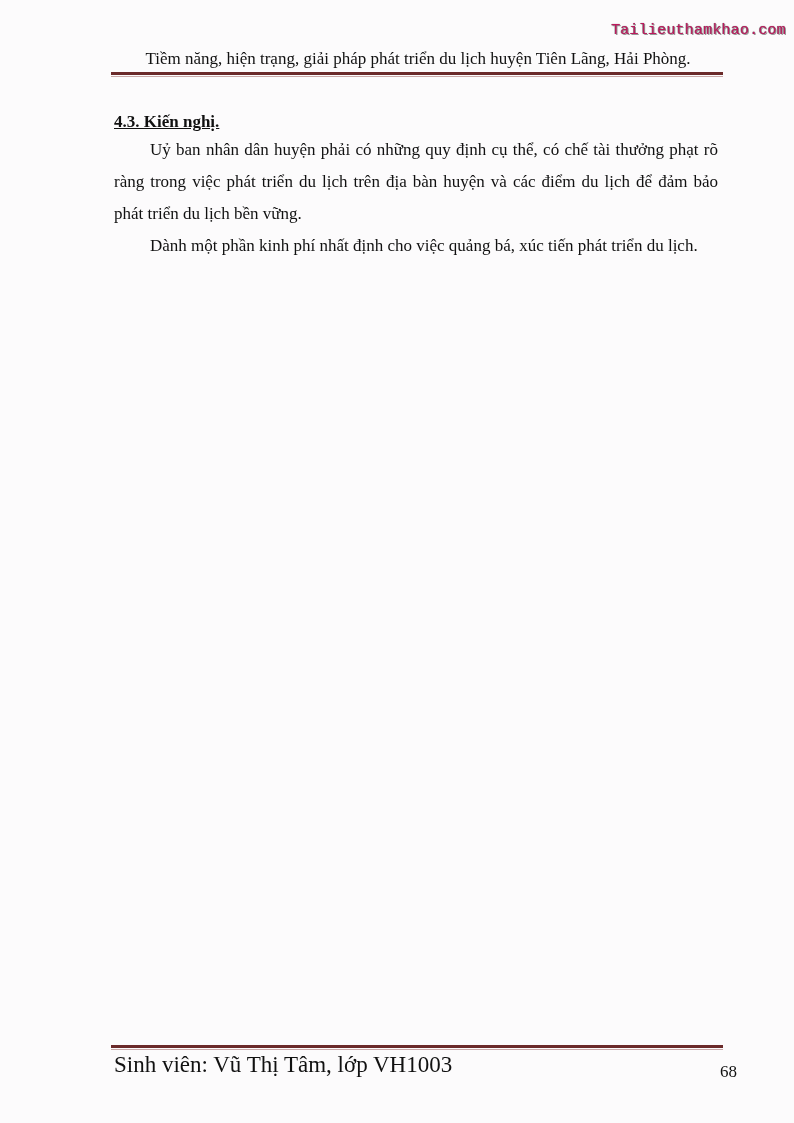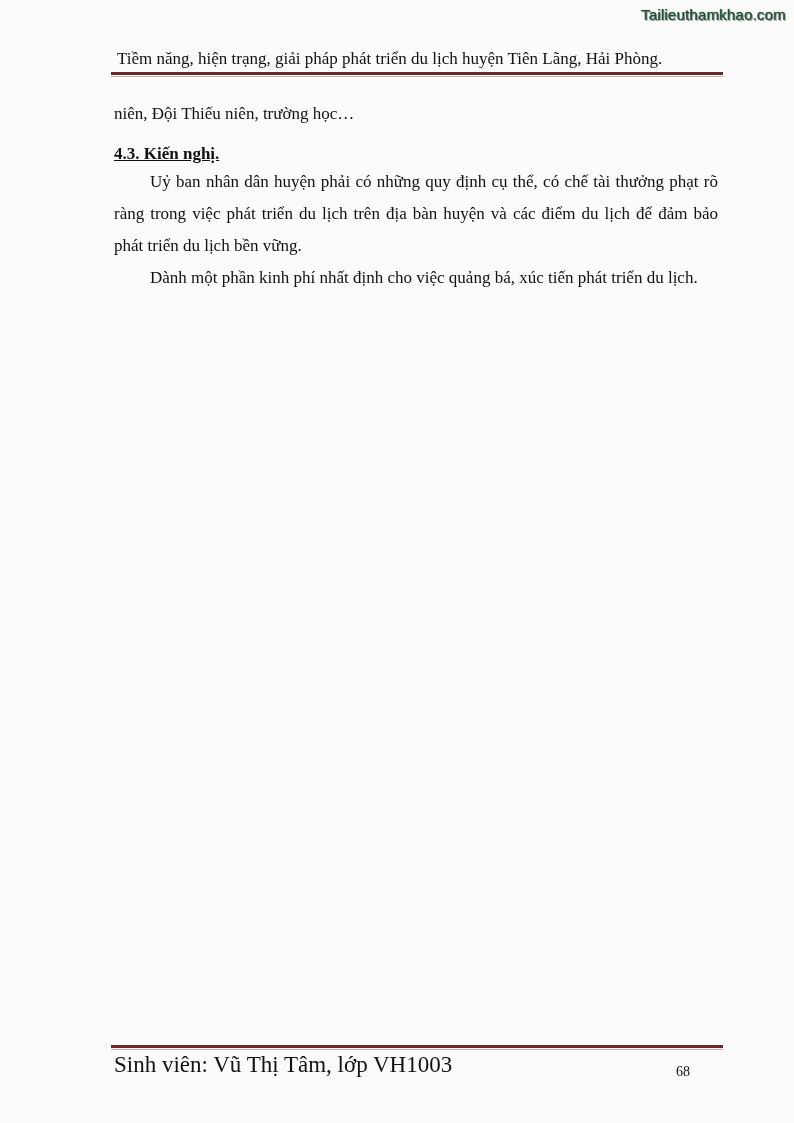--- a/index.html
+++ b/index.html
@@ -3,29 +3,29 @@
 <meta charset="utf-8">
 <style>
   html, body { margin:0; padding:0; }
   body {
     width:794px; height:1123px; position:relative; overflow:hidden;
     background:#fcfbfc;
     font-family:"Liberation Serif","DejaVu Serif",serif;
     color:#111;
   }
   .watermark {
-    position:absolute; top:6px; right:8px;
-    font-family:Liberation Sans, sans-serif;
-    font-size:15px; color:#14532d;
+    position:absolute; top:22px; right:8px;
+    font-family:Liberation Mono, monospace;
+    font-size:15px; color:#be185d;
     text-shadow: 0 0 1px #777, 1px 1px 0 #9a9a9a, -0.5px -0.5px 0 #9a9a9a;
     letter-spacing:0.2px;
   }
   .header-title {
     position:absolute; left:117px; top:49px; width:602px;
-    font-size:17px; line-height:20px; text-align:left; white-space:nowrap;
+    font-size:17px; line-height:20px; text-align:center; white-space:nowrap;
   }
   .rule {
     position:absolute; left:111px; width:612px;
   }
   .rule .thick { height:3px; background:#6b2a2a; }
   .rule .thin { height:1px; background:#c9a9a9; margin-top:1px; }
   .header-rule { top:72px; }
   .footer-rule { top:1045px; }
 
   .content {
@@ -38,37 +38,36 @@
   .heading {
     font-weight:bold; margin-top:12px; line-height:24px;text-decoration:underline;
   }
   .after-heading { margin-top:0; }
 
   .footer-left {
     position:absolute; left:114px; top:1055px;
     font-size:23px; line-height:20px;
   }
   .footer-page {
-    position:absolute; left:676px; top:1062px;
-    font-size:14px; line-height:20px;
+    position:absolute; left:720px; top:1062px;
+    font-size:17px; line-height:20px;
   }
 </style>
 </head>
 <body>
 
 <div class="watermark">Tailieuthamkhao.com</div>
 
 <div class="header-title">Tiềm năng, hiện trạng, giải pháp phát triển du lịch huyện Tiên Lãng, Hải Phòng.</div>
 <div class="rule header-rule">
   <div class="thick"></div>
   <div class="thin"></div>
 </div>
 
 <div class="content">
-  <p class="p">niên, Đội Thiếu niên, trường học…</p>
   <p class="p heading">4.3. Kiến nghị.</p>
   <p class="p indent">Uỷ ban nhân dân huyện phải có những quy định cụ thể, có chế tài thưởng phạt rõ ràng trong việc phát triển du lịch trên địa bàn huyện và các điểm du lịch để đảm bảo phát triển du lịch bền vững.</p>
   <p class="p indent">Dành một phần kinh phí nhất định cho việc quảng bá, xúc tiến phát triển du lịch.</p>
 </div>
 
 <div class="rule footer-rule">
   <div class="thick"></div>
   <div class="thin"></div>
 </div>
 <div class="footer-left">Sinh viên: Vũ Thị Tâm, lớp VH1003</div>

